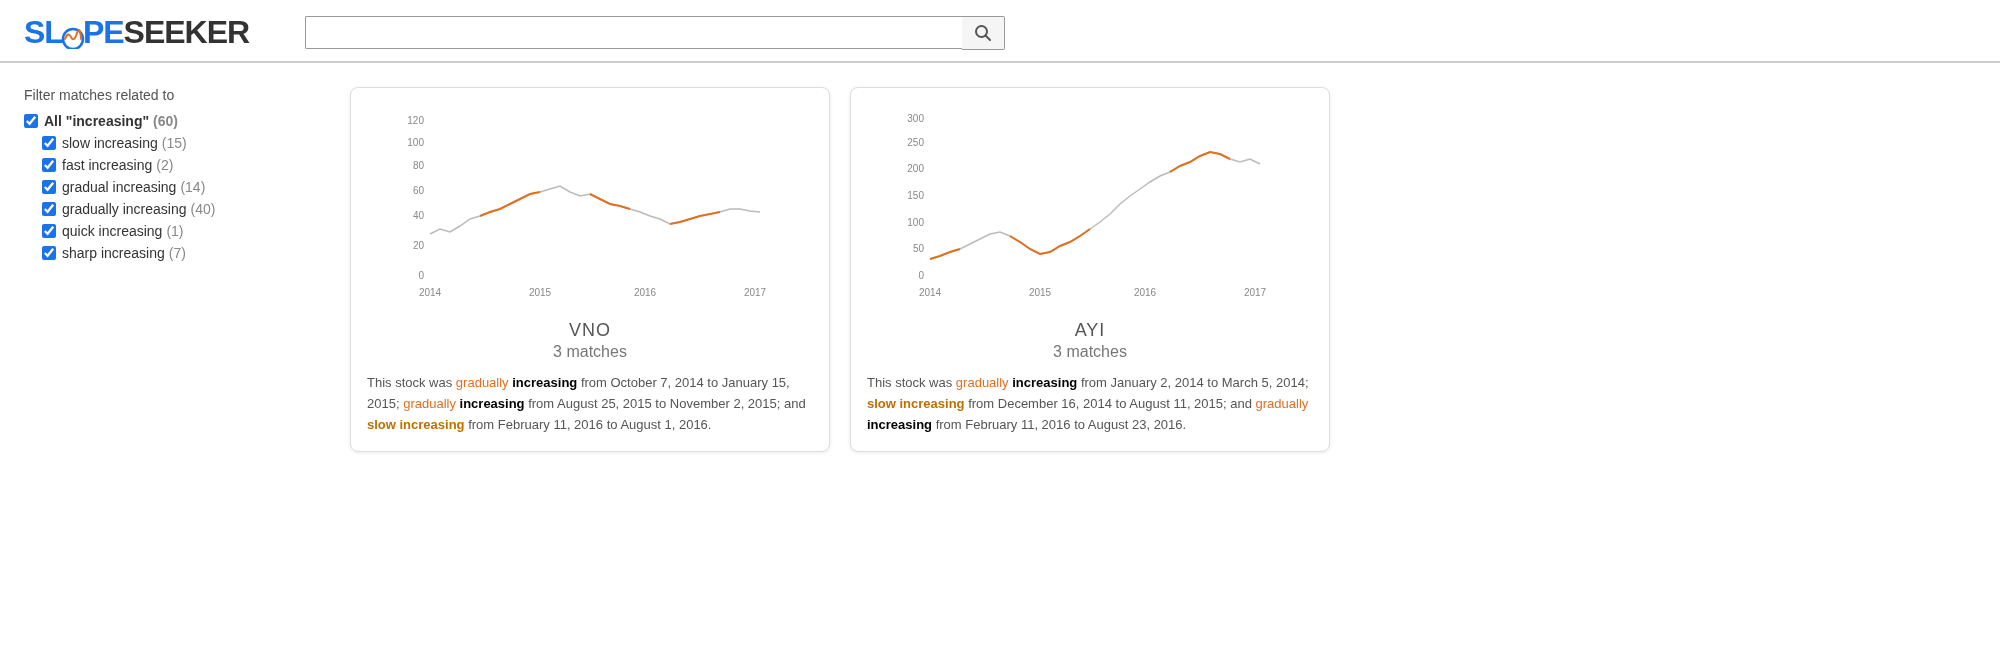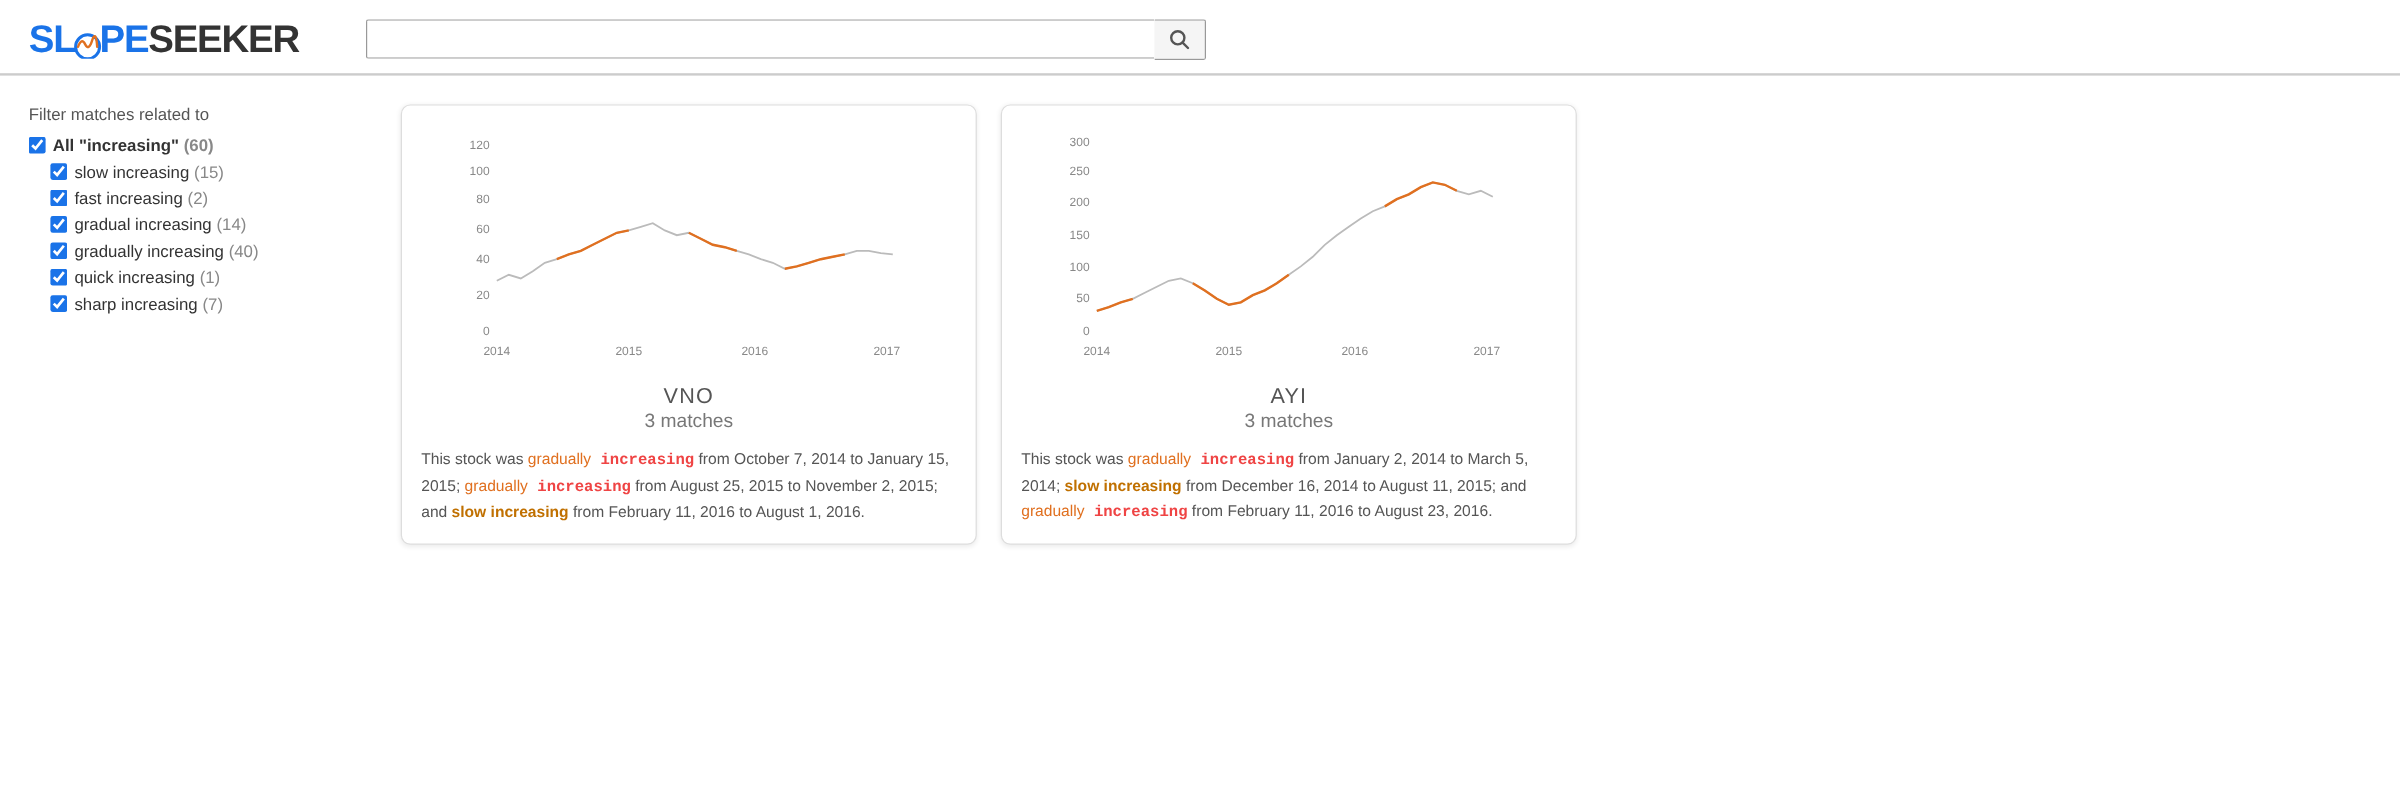--- a/index.html
+++ b/index.html
@@ -54,21 +54,21 @@
       border-radius: 0 2px 2px 0;
       display: flex;
       align-items: center;
       justify-content: center;
     }
 
     
     .main {
       display: flex;
       padding: 24px 24px 24px 24px;
-      gap: 0;
+      gap: 16px;
     }
 
     
     .sidebar {
       width: 310px;
       min-width: 200px;
       padding-right: 24px;
       flex-shrink: 0;
     }
     .filter-title {
@@ -129,21 +129,21 @@
       margin-bottom: 12px;
     }
     .card-desc {
       font-size: 13px;
       color: #555;
       line-height: 1.6;
       text-align: left;
       width: 100%;
     }
     .card-desc .gradually { color: #e07020; }
-    .card-desc .increasing-bold { color: #ef4444; font-weight: bold; font-family: Liberation Mono, monospace; }
+    .card-desc .increasing-bold { color: #000000; font-weight: bold; }
     .card-desc .slow-increasing { color: #c07000; font-weight: bold; }
 
     
     .chart-svg { width: 100%; height: 100%; }
   </style>
 </head>
 <body>
 
 <div class="header">
   <div class="logo">

